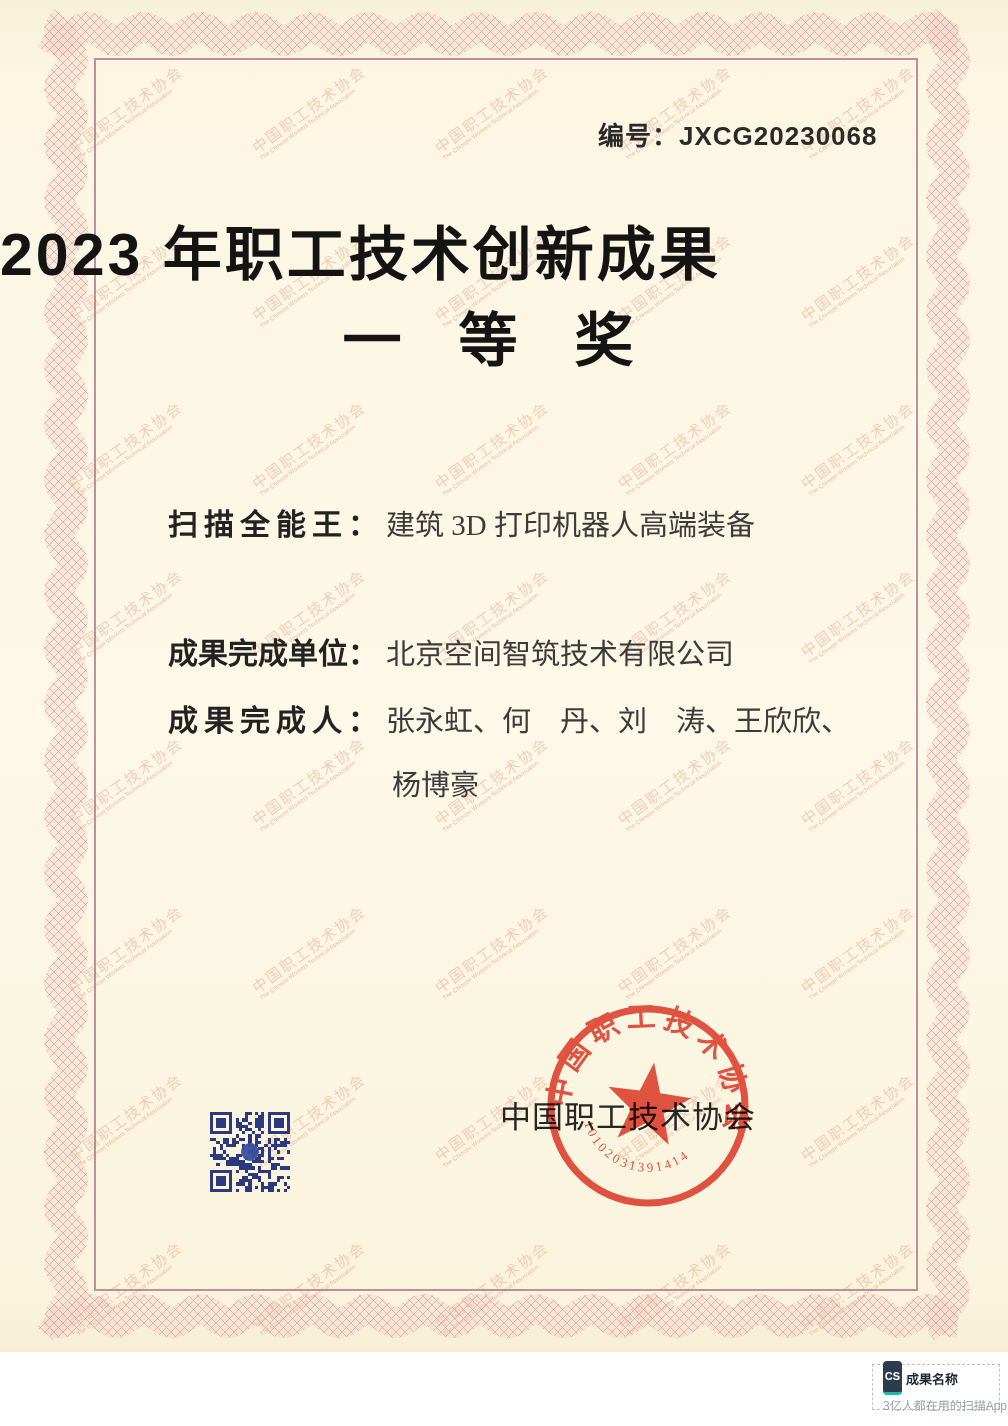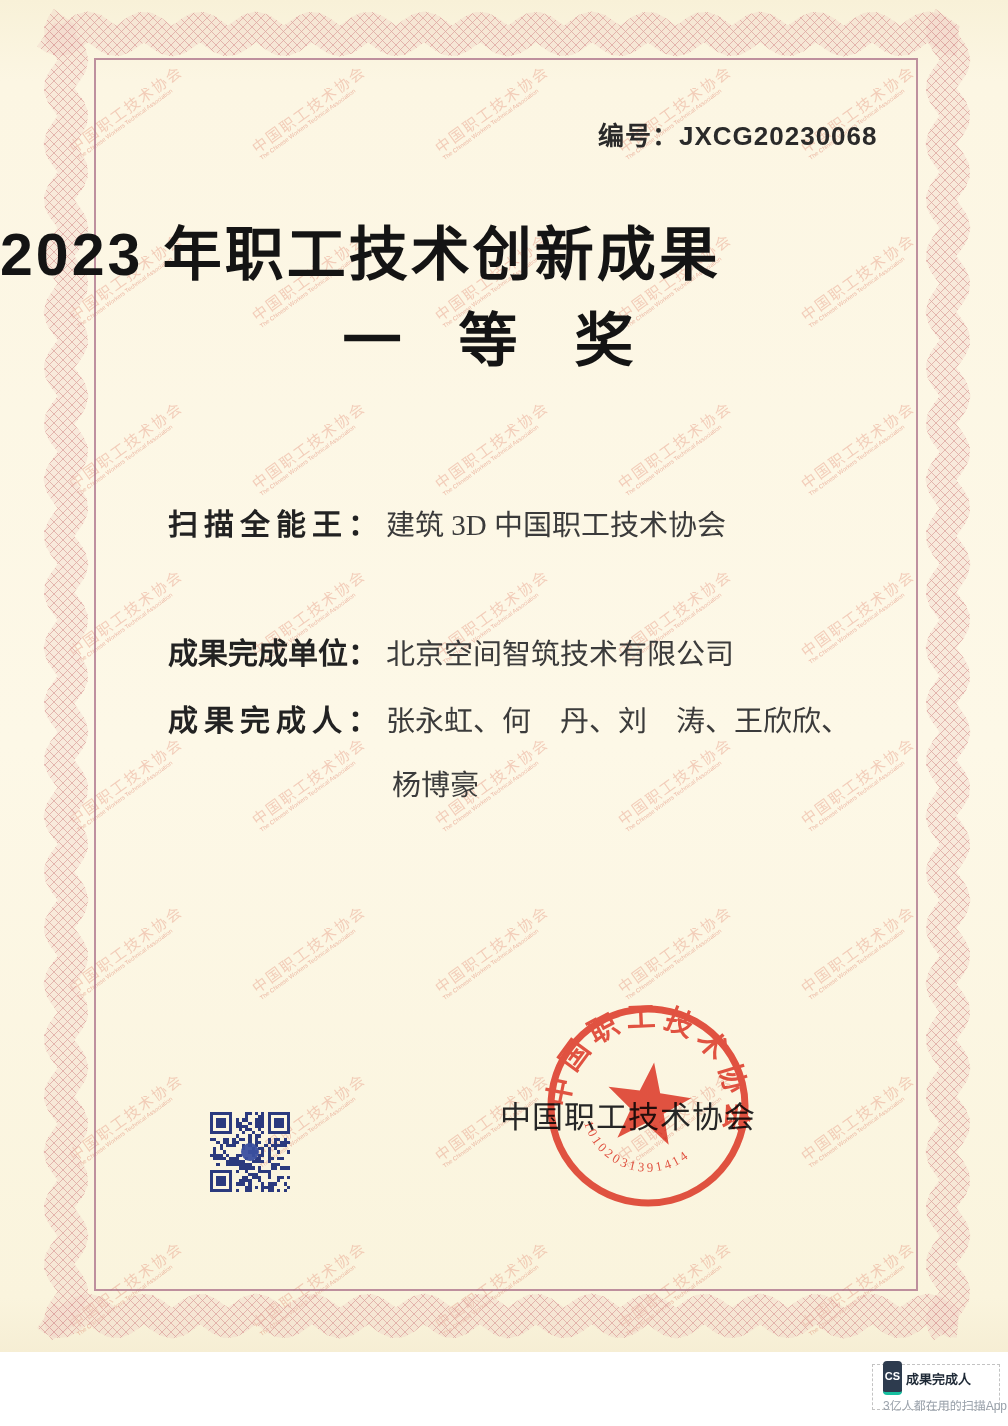--- a/index.html
+++ b/index.html
@@ -481,21 +481,21 @@
     <circle cx="40" cy="40" r="8.959999999999999" fill="#3a4f9f" opacity="0.95"></circle>
   </svg>
 
 <div class="content">
   <div class="serial"><span>编号：</span><span>JXCG20230068</span></div>
 
   <div class="title1">2023 年职工技术创新成果</div>
   <div class="title2">一等奖</div>
 
   <div class="frow" style="top:500px;">
-    <span class="flabel">扫描全能王：</span><span class="fvalue">建筑 3D 中国职工技术协会</span>
+    <span class="flabel">扫描全能王：</span><span class="fvalue">建筑 3D 打印机器人高端装备</span>
   </div>
 
   <div class="frow" style="top:696px;">
     <span class="flabel">成果完成人：</span><span class="fvalue">张永虹、何　丹、刘　涛、王欣欣、</span>
   </div>
 
   <div class="frow" style="top:629px;">
     <span class="flabel">成果完成单位：</span><span class="fvalue">北京空间智筑技术有限公司</span>
   </div>
   <div class="fcont" style="top:761px;left:392px;">杨博豪</div>
@@ -641,17 +641,17 @@
       <rect x="22.666666666666668" y="0" width="11.333333333333334" height="11.333333333333334" fill="#1a1a1a" shape-rendering="crispEdges"></rect>
       <rect x="24.285714285714285" y="1.619047619047619" width="8.095238095238095" height="8.095238095238095" fill="#ffffff" shape-rendering="crispEdges"></rect>
       <rect x="25.904761904761905" y="3.238095238095238" width="4.857142857142858" height="4.857142857142858" fill="#1a1a1a" shape-rendering="crispEdges"></rect>
       <rect x="0" y="22.666666666666668" width="11.333333333333334" height="11.333333333333334" fill="#1a1a1a" shape-rendering="crispEdges"></rect>
       <rect x="1.619047619047619" y="24.285714285714285" width="8.095238095238095" height="8.095238095238095" fill="#ffffff" shape-rendering="crispEdges"></rect>
       <rect x="3.238095238095238" y="25.904761904761905" width="4.857142857142858" height="4.857142857142858" fill="#1a1a1a" shape-rendering="crispEdges"></rect>
     </svg>
   <div class="badge-right">
     <div class="badge-top">
       <div class="cs-logo">CS</div>
-      <div class="badge-name">成果完成人</div>
+      <div class="badge-name">成果名称</div>
     </div>
     <div class="badge-tag">3亿人都在用的扫描App</div>
   </div>
 </div>
 
 </body></html>

